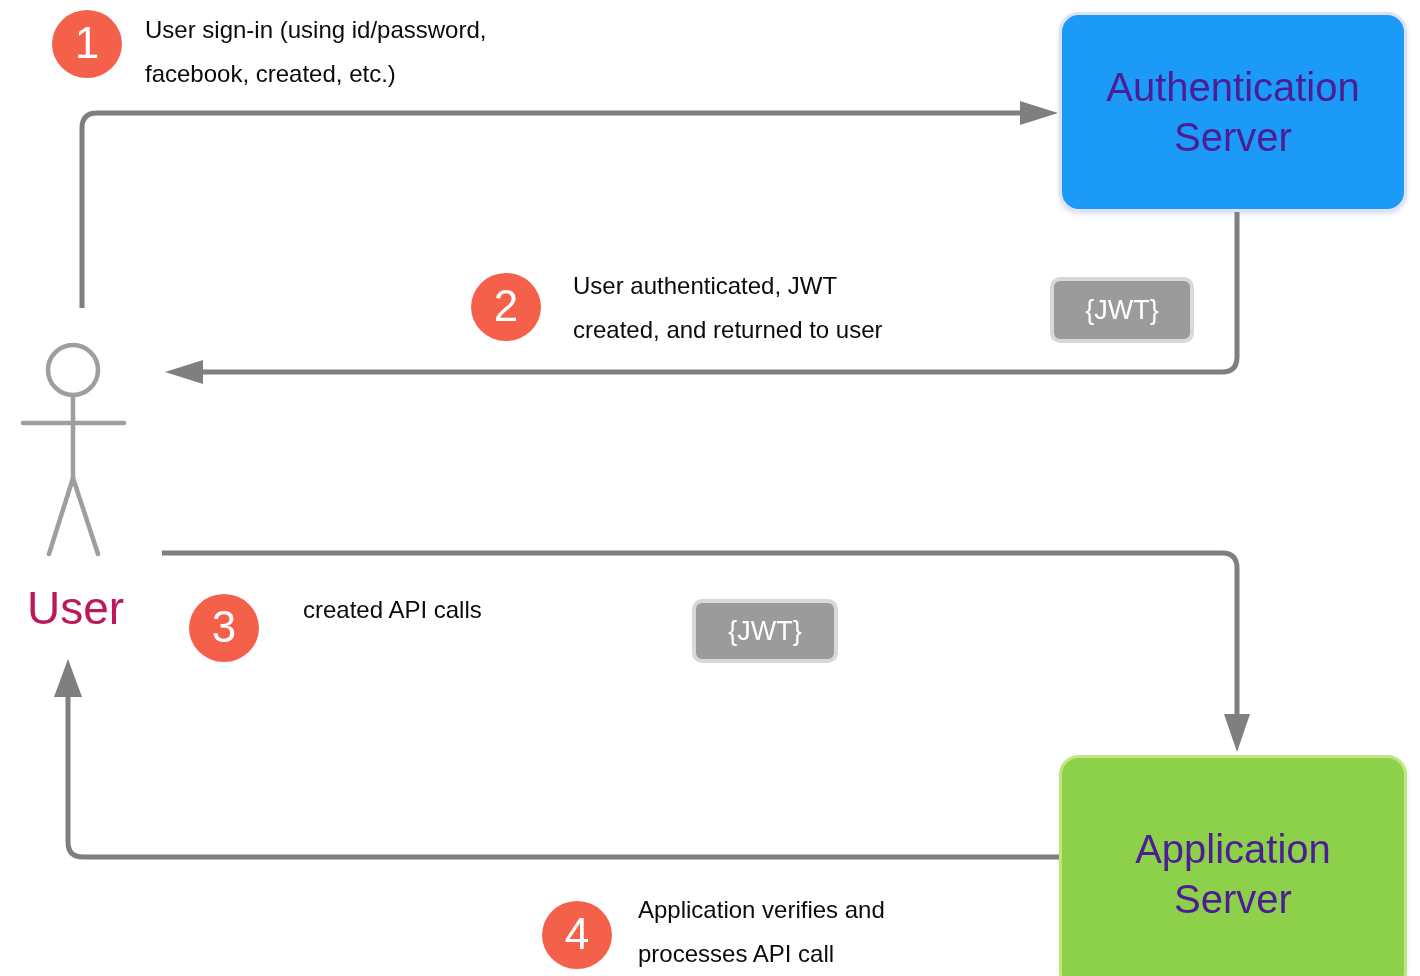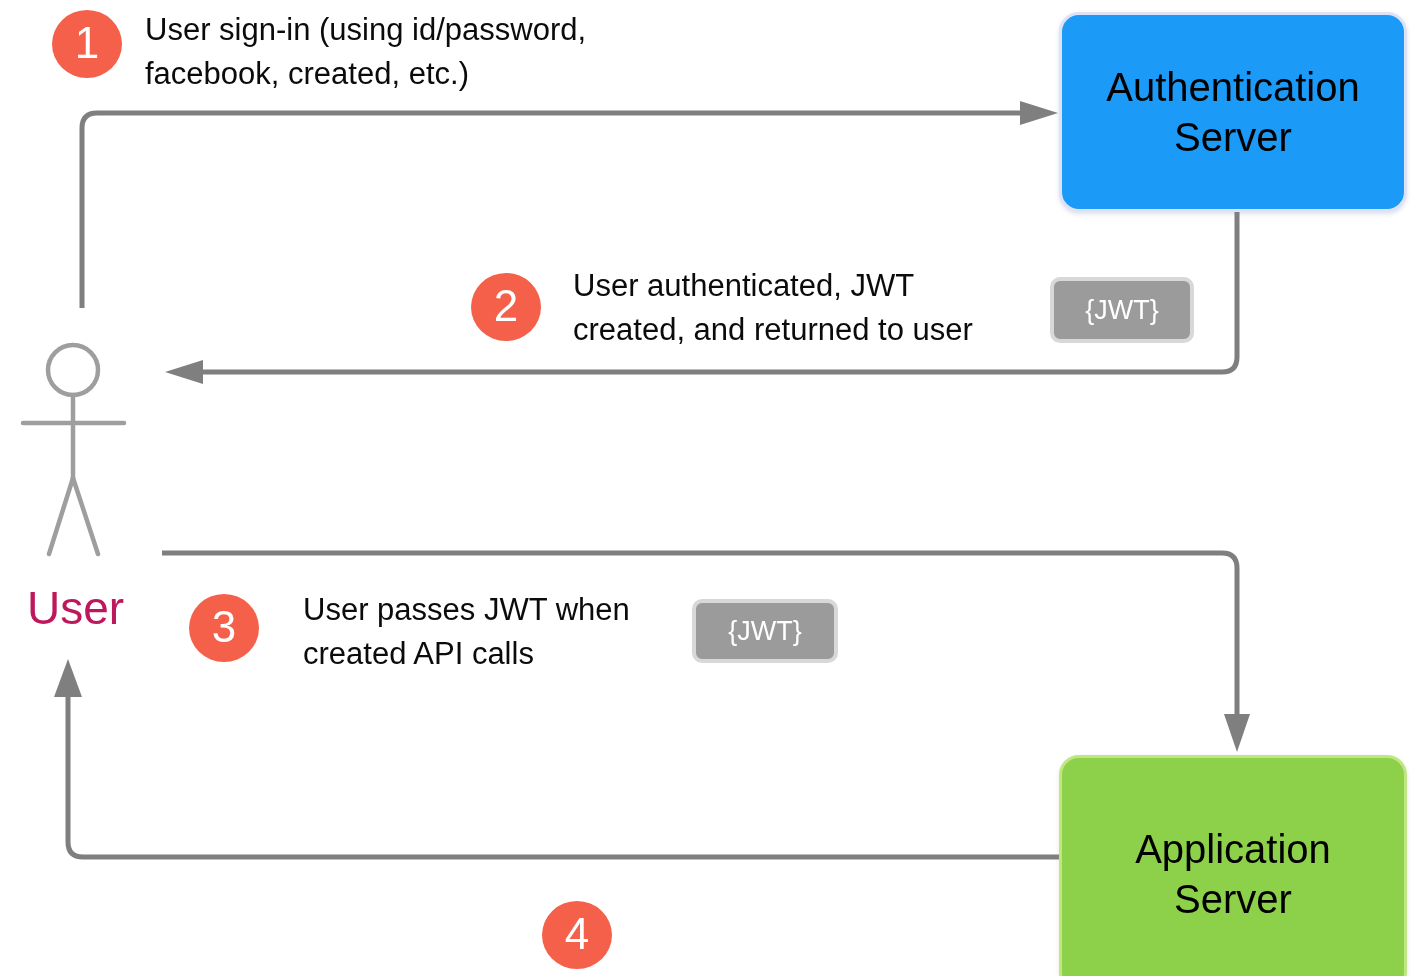--- a/index.html
+++ b/index.html
@@ -34,35 +34,35 @@
     justify-content: center;
     font-size: 44px;
     line-height: 1;
     padding-bottom: 2px;
     box-sizing: border-box;
   }
 
   
   .step-text {
     color: #0b0b0b;
-    font-size: 31px;
+    font-size: 24px;
     line-height: 44px;
     white-space: nowrap;
   }
 
   
   .server-box {
     width: 348px;
     height: 200px;
     border-radius: 20px;
     display: flex;
     align-items: center;
     justify-content: center;
     text-align: center;
-    color: #000000;
+    color: #4c1d95;
     font-size: 40px;
     line-height: 50px;
     white-space: pre-line;
     box-sizing: border-box;
   }
   .server-auth {
     background: #1b9af7;
     border: 3px solid #dde2f6;
     box-shadow: 0 2px 4px rgba(120,130,180,0.25);
   }
@@ -133,23 +133,26 @@
   <div class="abs step-text" style="left:573px; top:264px;">
     <div>User authenticated, JWT</div>
     <div>created, and returned to user</div>
   </div>
   <div class="abs jwt-badge" style="left:1050px; top:277px; width:144px; height:66px;">{JWT}</div>
 
   <div class="abs user-label" style="left:27px; top:585px;">User</div>
 
   <div class="abs step-circle" style="left:189px; top:594px;">3</div>
   <div class="abs step-text" style="left:303px; top:588px;">
-    <div>User passes JWT when</div>
     <div>created API calls</div>
   </div>
   <div class="abs jwt-badge" style="left:692px; top:599px; width:146px; height:64px;">{JWT}</div>
 
   <div class="abs server-box server-app" style="left:1059px; top:755px; height:237px;">Application
 Server</div>
 
   <div class="abs step-circle" style="left:542px; top:901px;">4</div>
+  <div class="abs step-text" style="left:638px; top:888px;">
+    <div>Application verifies and</div>
+    <div>processes API call</div>
+  </div>
 
 </div>
 
 </body></html>

